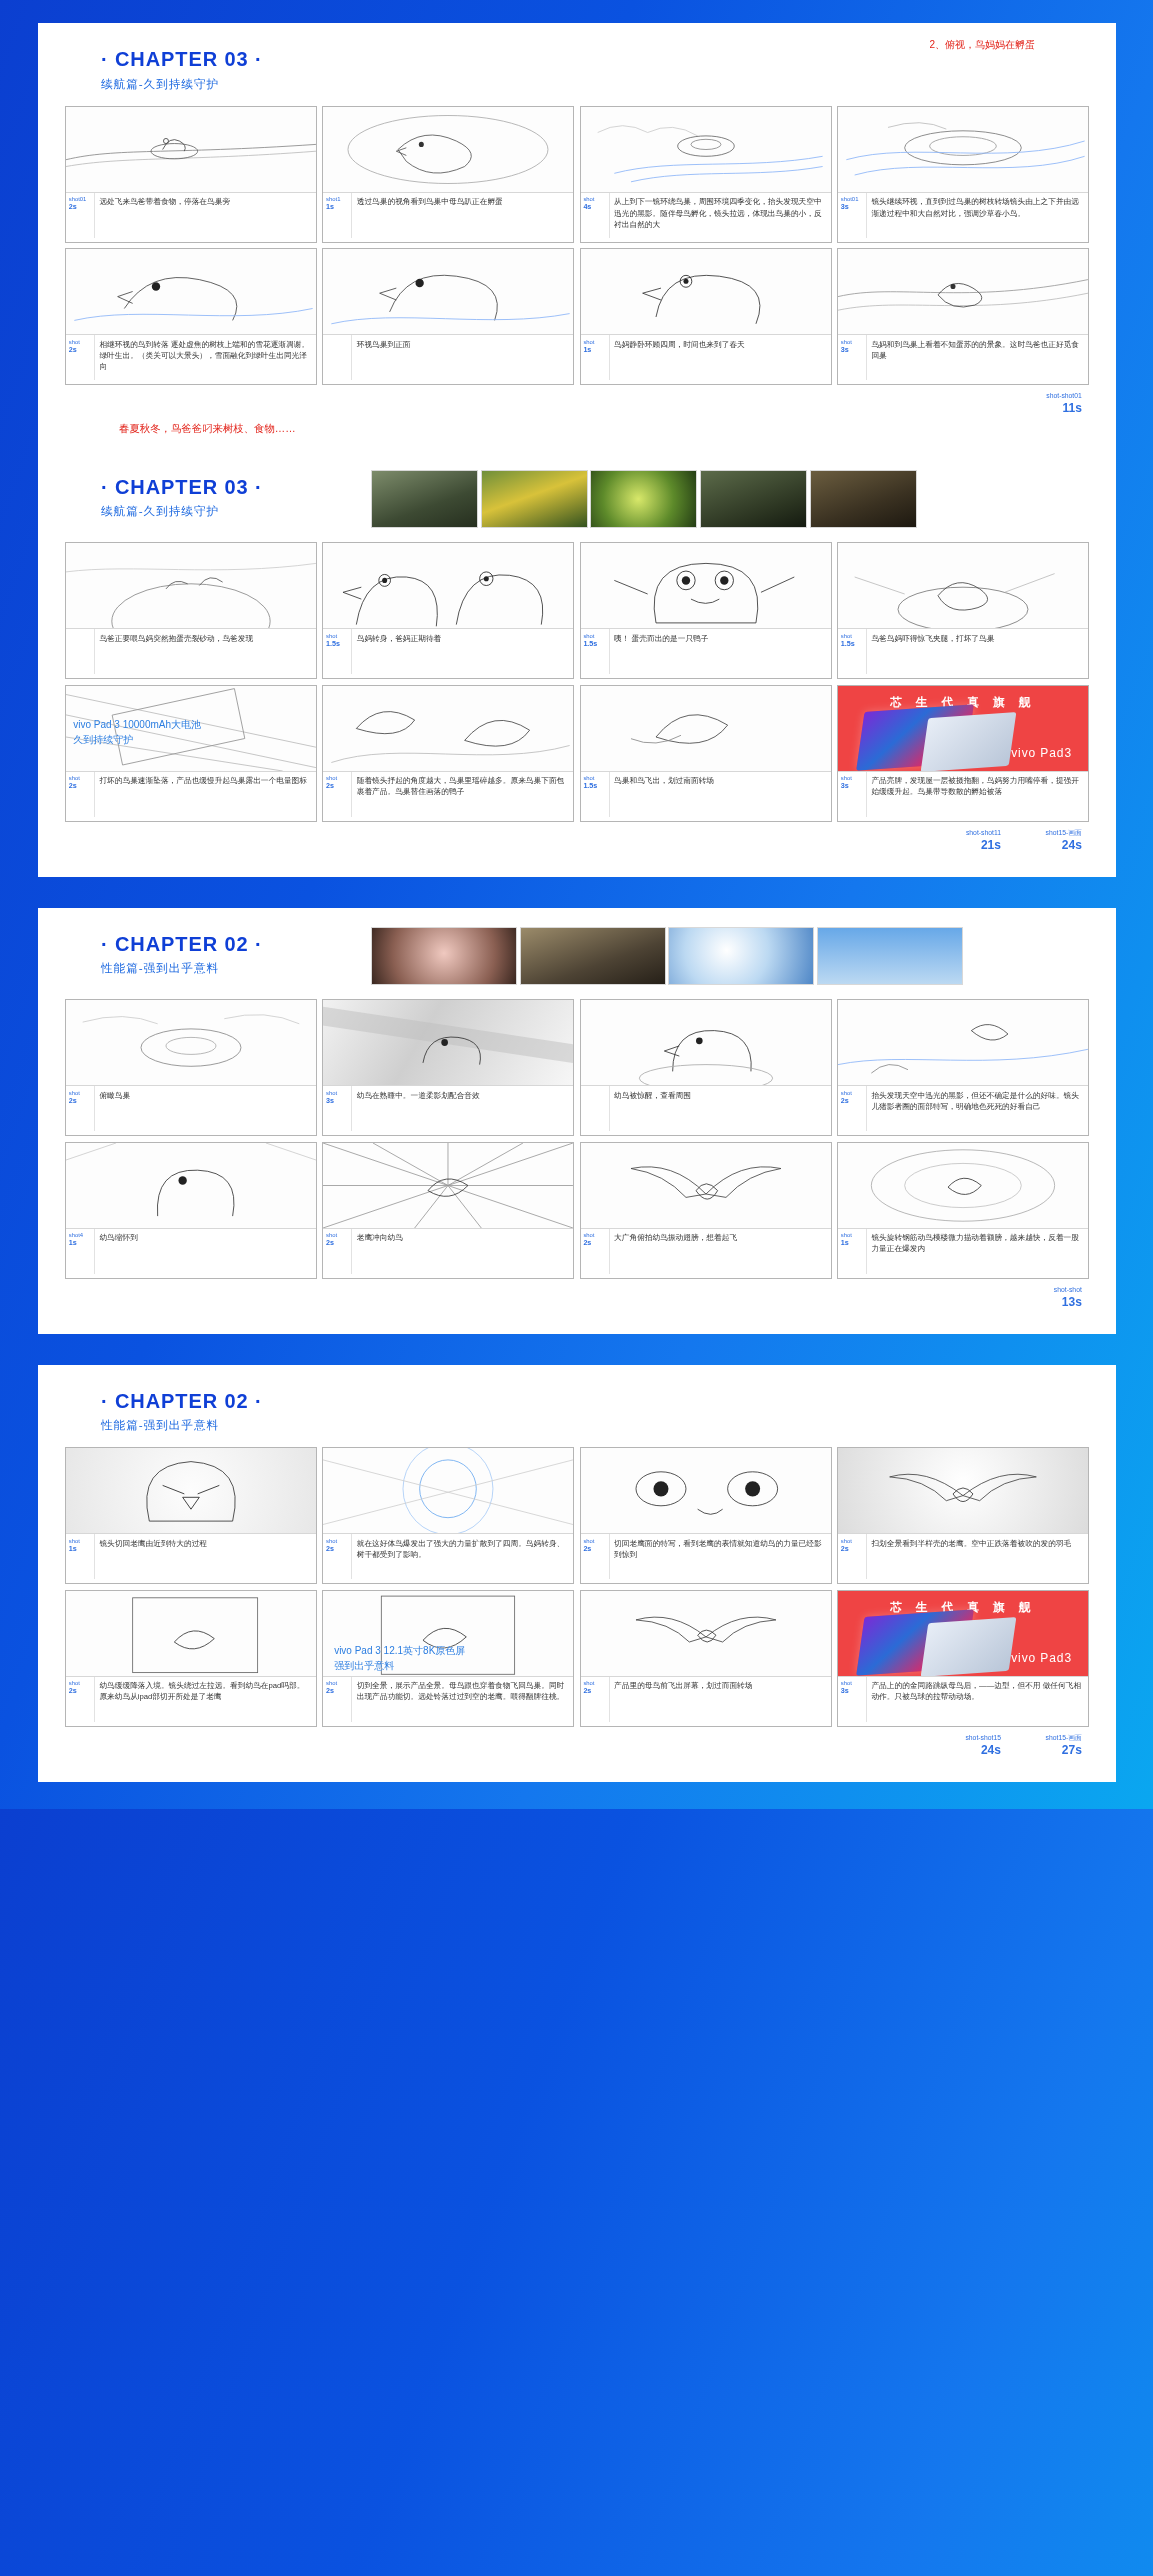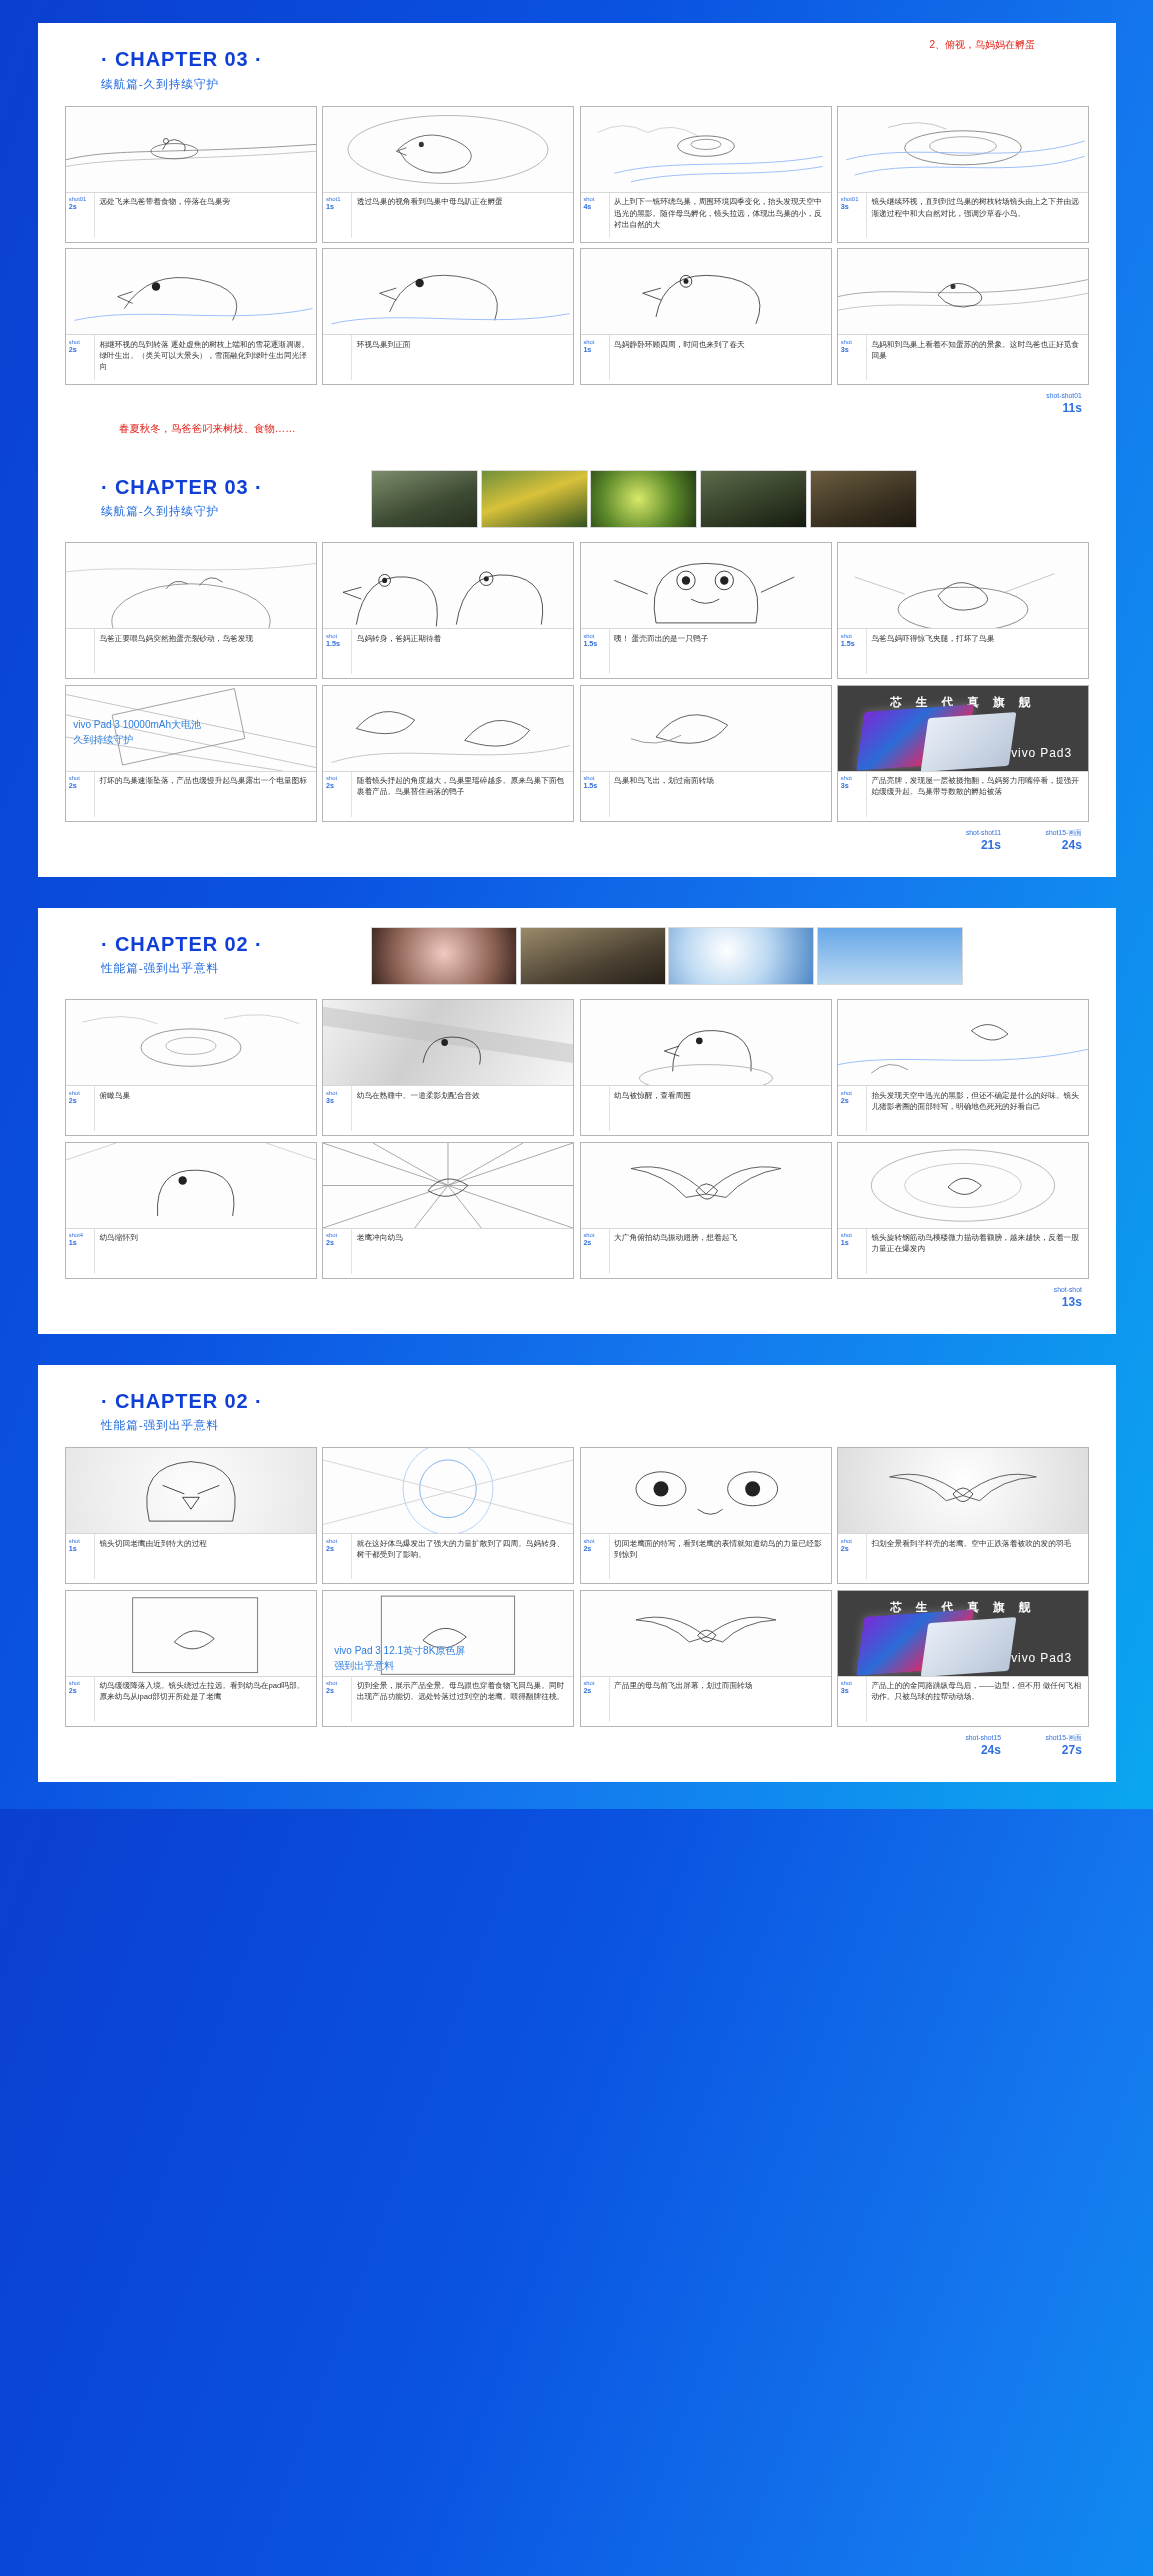--- a/index.html
+++ b/index.html
@@ -94,21 +94,21 @@
     text-align:right;
     font-size:6.8px;
     color:#2f6fe0;
     padding:1.8px 3.6px 0 0;
     line-height:1.3;
   }
   .total b{display:block;font-size:12px;text-align:right;}
   .totals-line{display:flex;justify-content:flex-end;gap:41px;padding-right:3.6px;}
   
   .kv{
-    background:#404040;
+    background:#ef4444;
     height:85px;position:relative;overflow:hidden;
     display:flex;align-items:center;justify-content:center;
     border-bottom:0.9px solid #d7d7d7;
   }
   .kv .kv-title{
     position:absolute;top:9px;left:0;right:0;text-align:center;
     color:#fff;font-size:11.7px;letter-spacing:5.4px;font-weight:bold;
   }
   .kv .kv-brand{
     position:absolute;bottom:10.8px;right:16px;color:#fff;font-size:12px;letter-spacing:0.9px;

